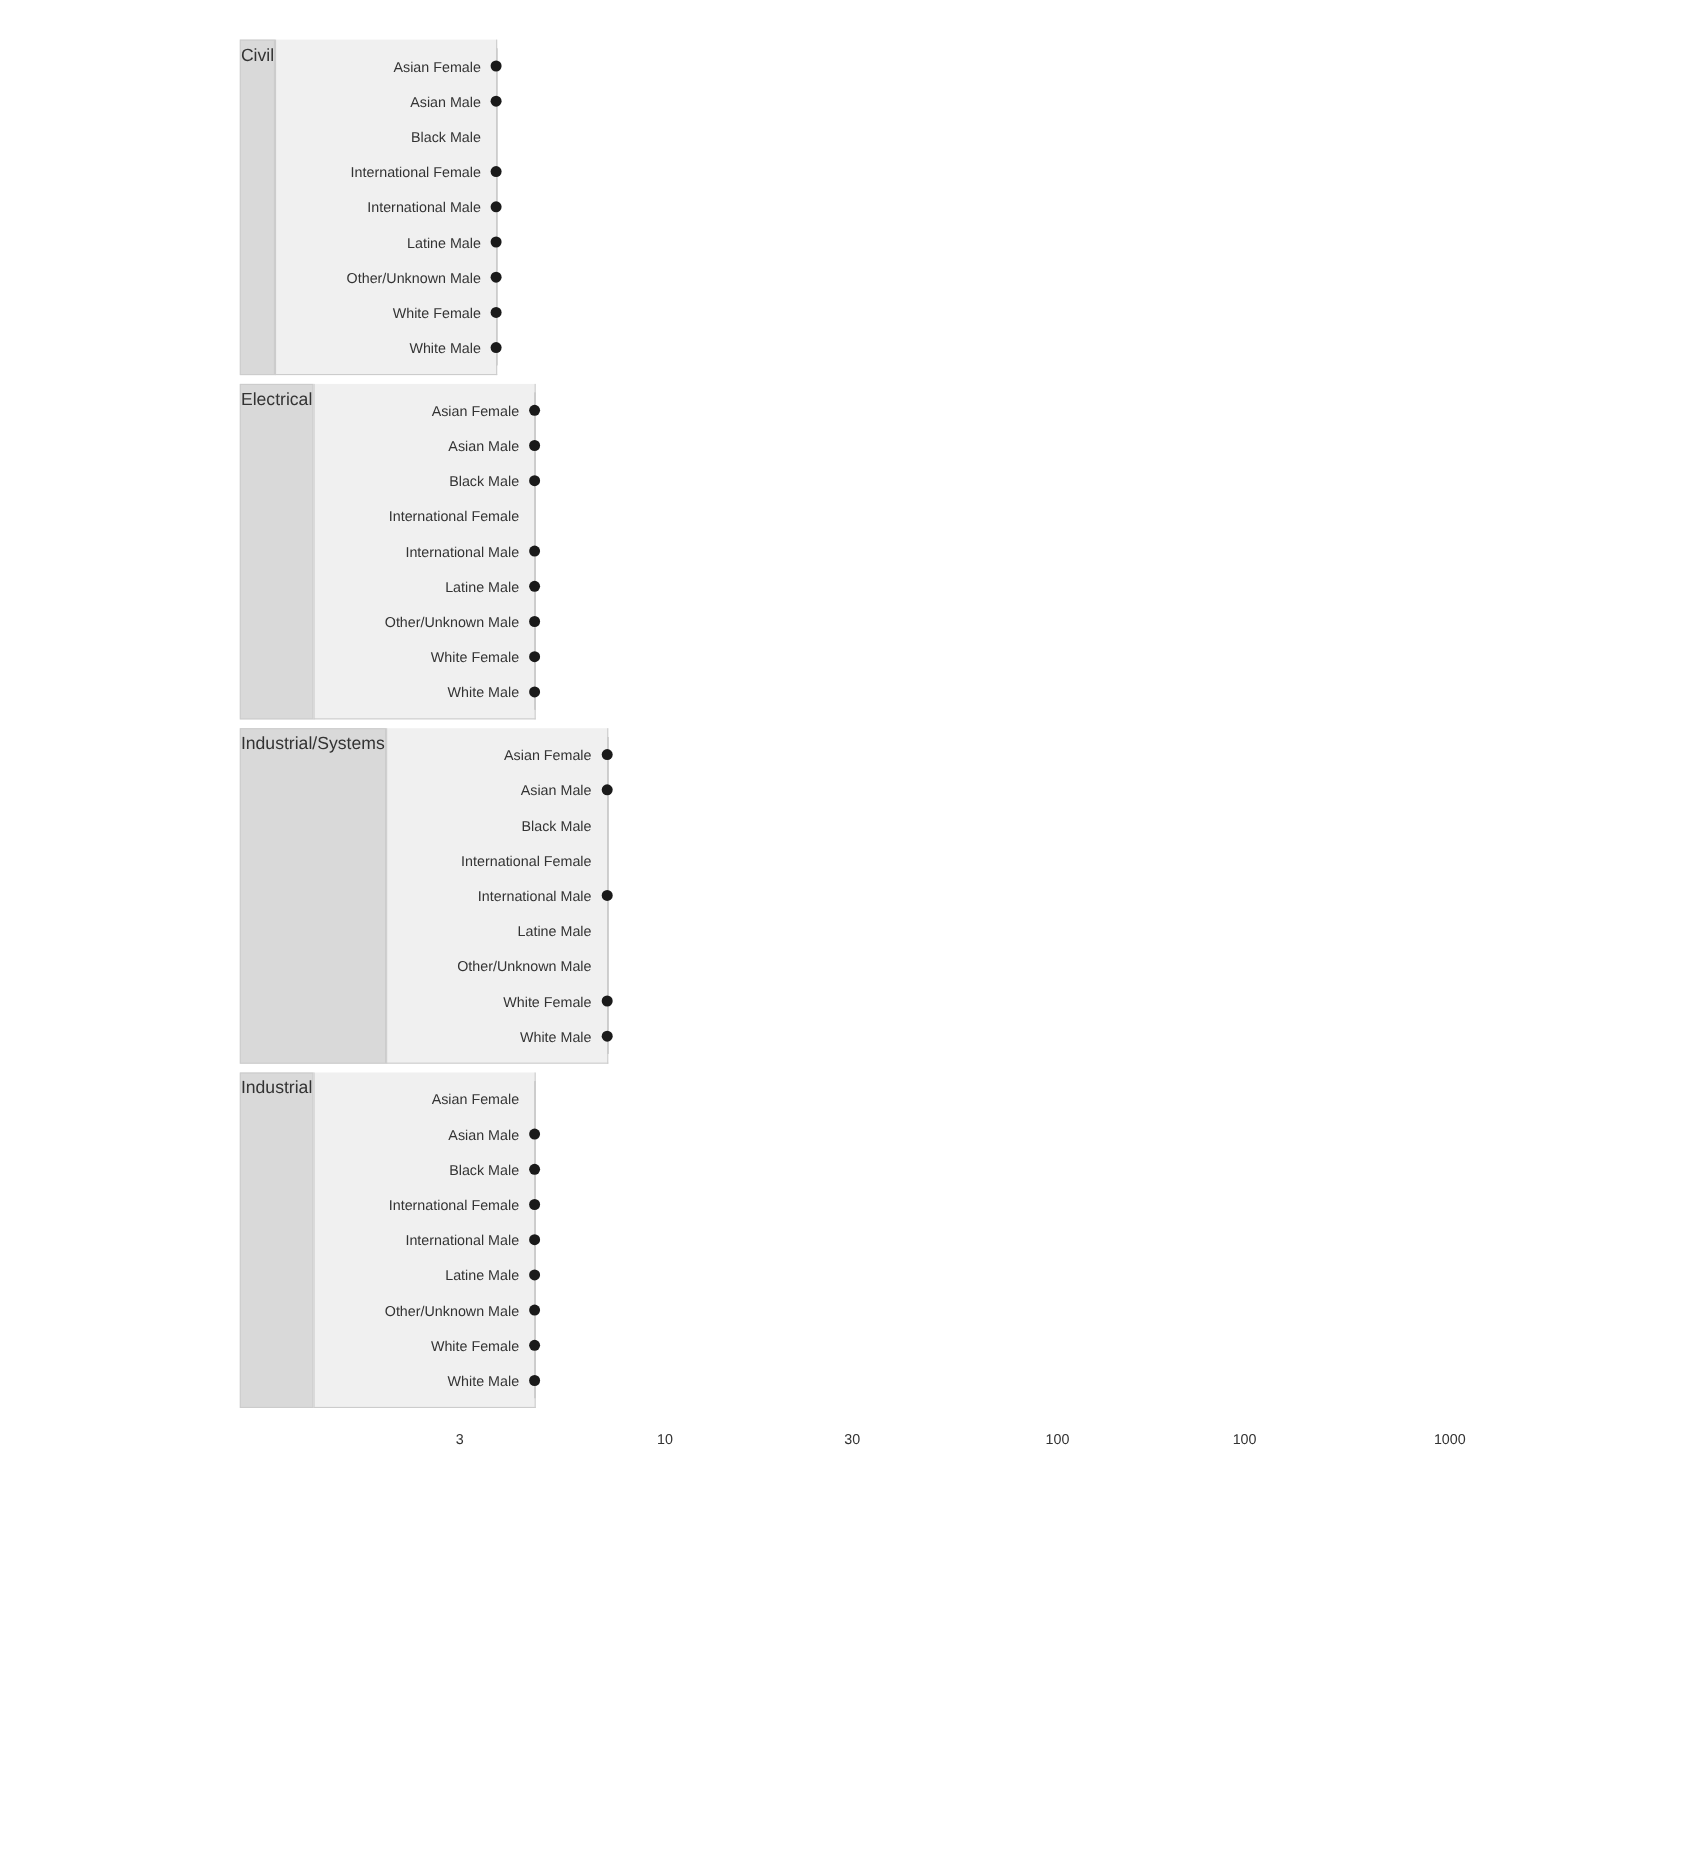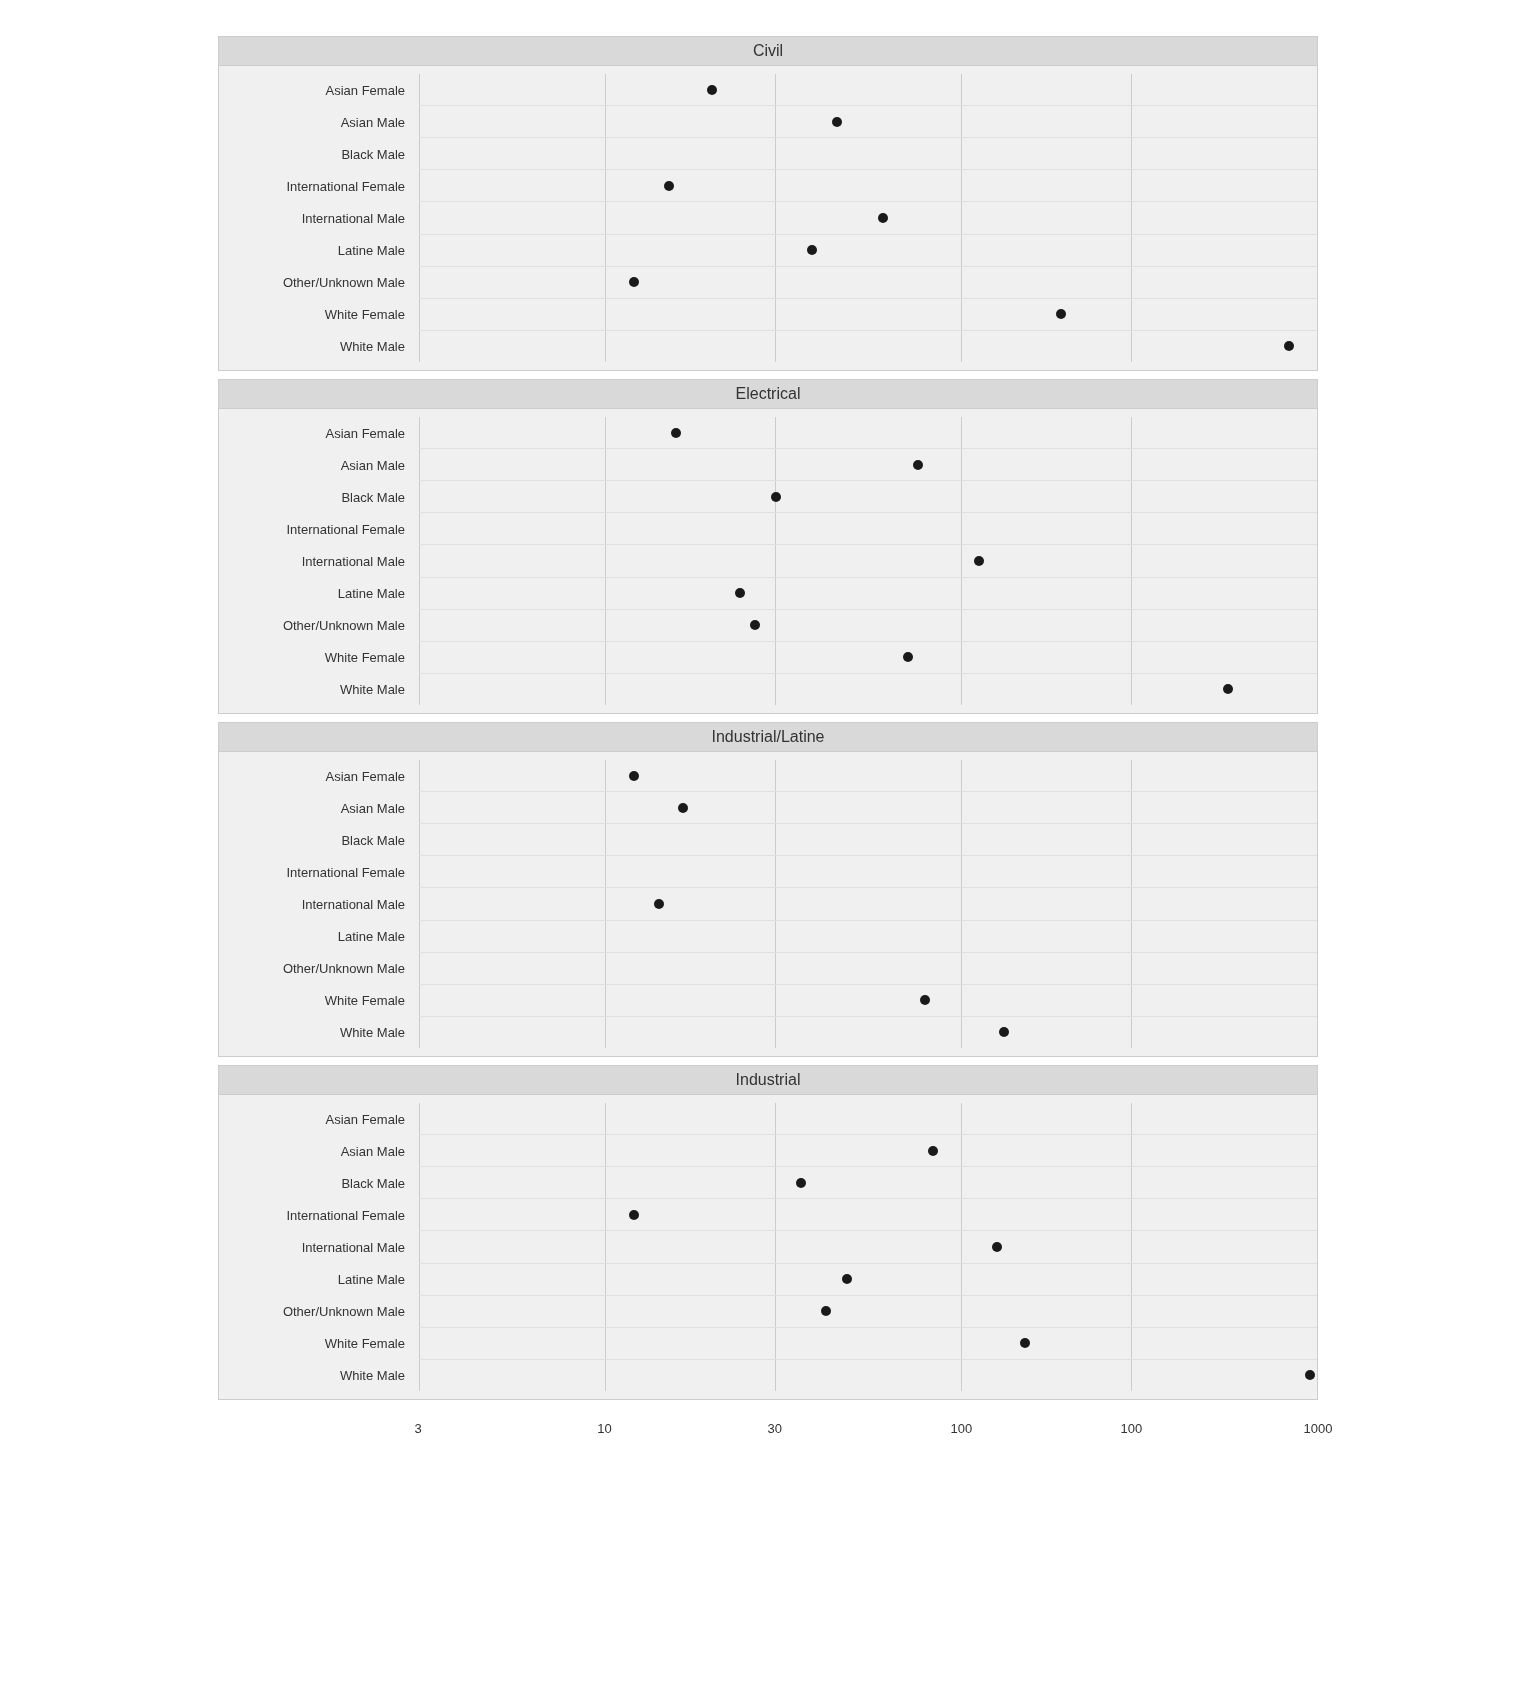--- a/index.html
+++ b/index.html
@@ -21,21 +21,21 @@
       color: #222;
     }
     .chart-container {
       width: 1100px;
       display: flex;
       flex-direction: column;
       gap: 0;
     }
     .panel {
       display: flex;
-      flex-direction: column;
+      flex-direction: row;
       margin-bottom: 8px;
     }
     .panel-header {
       background: #d9d9d9;
       text-align: center;
       font-size: 16px;
       padding: 5px 0;
       color: #333;
       border: 1px solid #ccc;
     }
@@ -246,21 +246,21 @@
               <div class="dot" style="left: 54.4193%;"></div>
             </div>
             <div class="dot-row" style="height: 32px;">
               <div class="dot" style="left: 90.0912%;"></div>
             </div>
           </div>
         </div>
       </div>
     </div>
     <div class="panel">
-      <div class="panel-header">Industrial/Latine</div>
+      <div class="panel-header">Industrial/Systems</div>
       <div class="panel-body">
         <div class="y-labels">
           <div class="y-label">Asian Female</div>
           <div class="y-label">Asian Male</div>
           <div class="y-label">Black Male</div>
           <div class="y-label">International Female</div>
           <div class="y-label">International Male</div>
           <div class="y-label">Latine Male</div>
           <div class="y-label">Other/Unknown Male</div>
           <div class="y-label">White Female</div>

